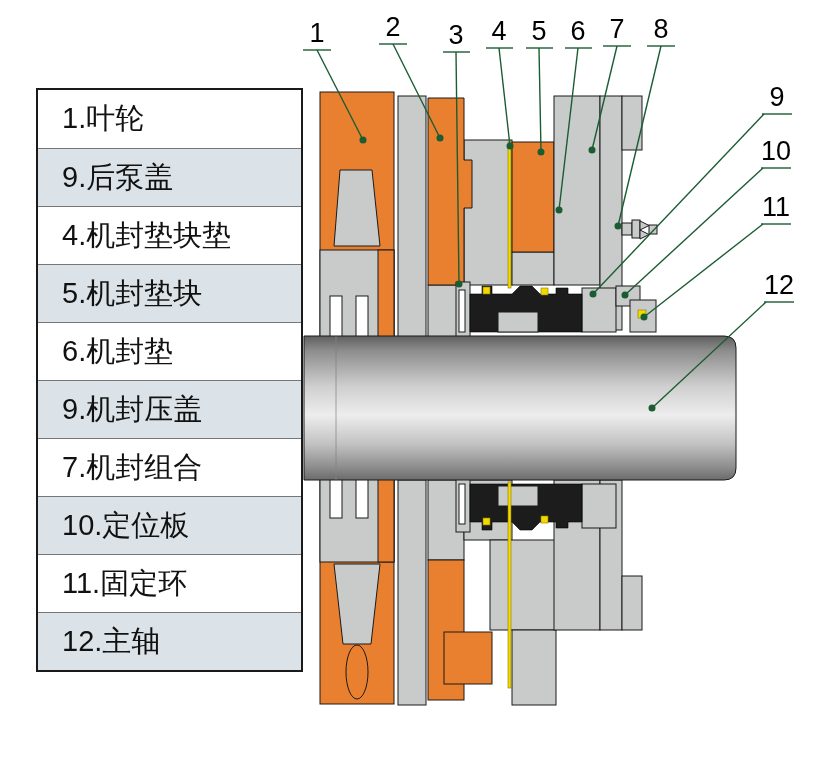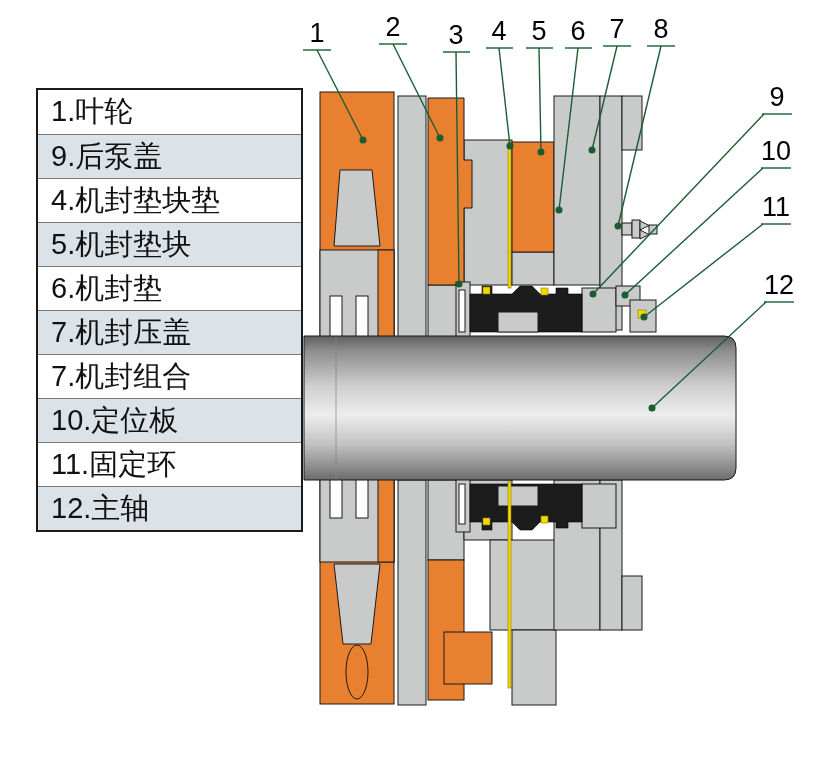--- a/index.html
+++ b/index.html
@@ -1,19 +1,19 @@
 <!DOCTYPE html>
 <html><head>
 <meta charset="utf-8">
 <style>
   html,body{margin:0;padding:0;background:#fff;font-family:"Liberation Sans",sans-serif;}
   .stage{position:relative;width:832px;height:763px;background:#fff;overflow:hidden;}
   
   .legend{position:absolute;left:36px;top:88px;width:263px;border:2px solid #1a1a1a;background:#fff;}
-  .legend-row{height:44px;display:flex;align-items:center;padding-left:13px;
+  .legend-row{height:58px;display:flex;align-items:center;padding-left:24px;
     font-size:29px;color:#111;border-top:1px solid #777;box-sizing:border-box;white-space:nowrap;}
   .legend-row:first-child{border-top:none;}
   .legend-row:nth-child(even){background:#dce3e8;}
   
   .diagram{position:absolute;left:0;top:0;}
   .orange{fill:#E8802F;stroke:#1a1a1a;stroke-width:1;}
   .gray{fill:#C9CACA;stroke:#1a1a1a;stroke-width:1;}
   .white{fill:#ffffff;stroke:#1a1a1a;stroke-width:1;}
   .blackp{fill:#1c1c1c;stroke:#000;stroke-width:.6;}
   .yellow{fill:#F2D900;stroke:#8a7a00;stroke-width:.6;}
@@ -200,20 +200,20 @@
       <text class="num" x="779" y="294" text-anchor="middle">12</text>
     </g>
   </svg>
 
   <div class="legend">
     <div class="legend-row">1.叶轮</div>
     <div class="legend-row">9.后泵盖</div>
     <div class="legend-row">4.机封垫块垫</div>
     <div class="legend-row">5.机封垫块</div>
     <div class="legend-row">6.机封垫</div>
-    <div class="legend-row">7.机封压盖</div>
+    <div class="legend-row">9.机封压盖</div>
     <div class="legend-row">7.机封组合</div>
     <div class="legend-row">10.定位板</div>
     <div class="legend-row">11.固定环</div>
     <div class="legend-row">12.主轴</div>
   </div>
 
 </div>
 
 </body></html>

